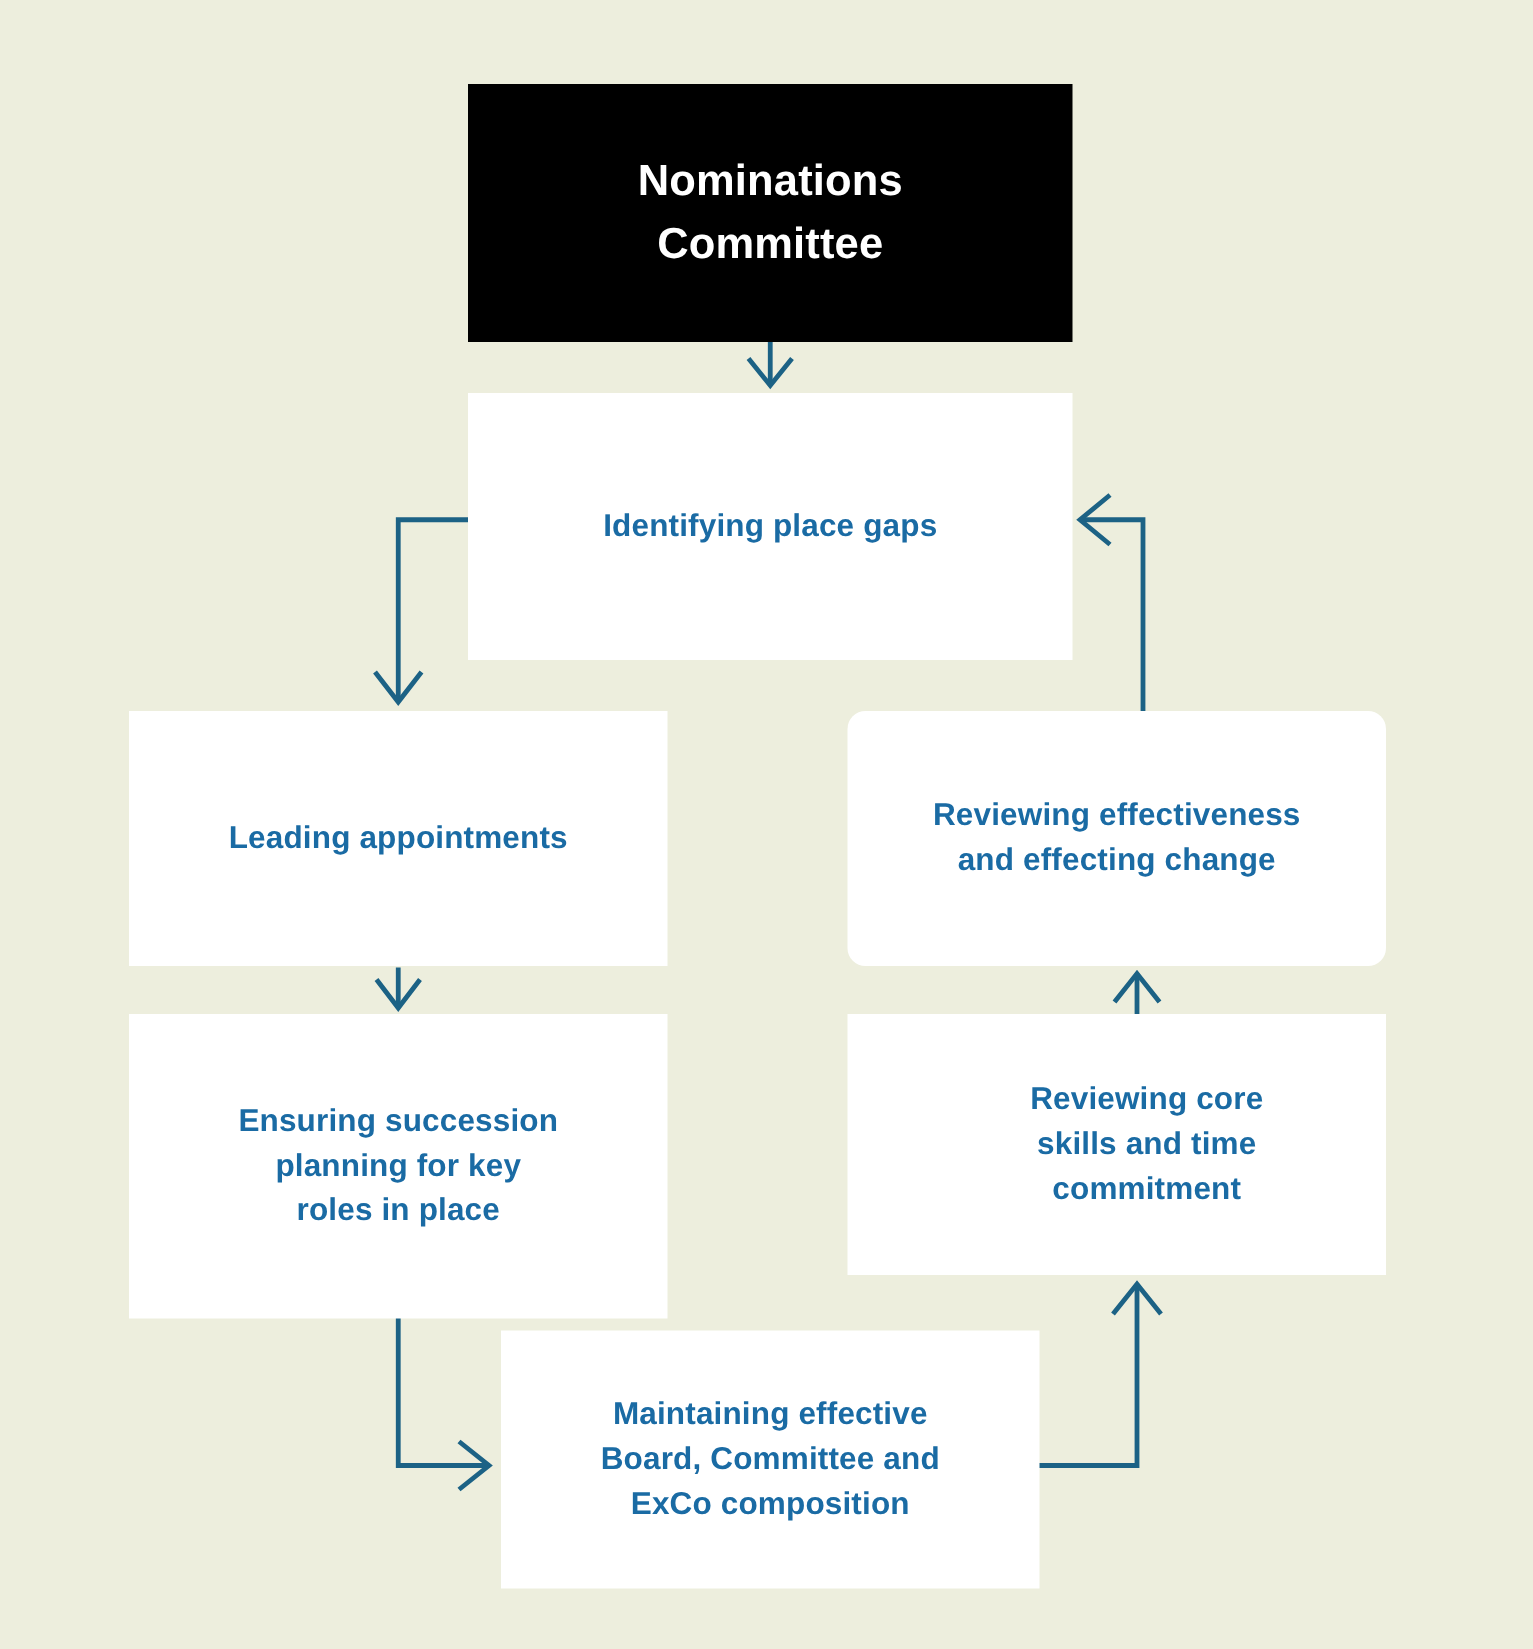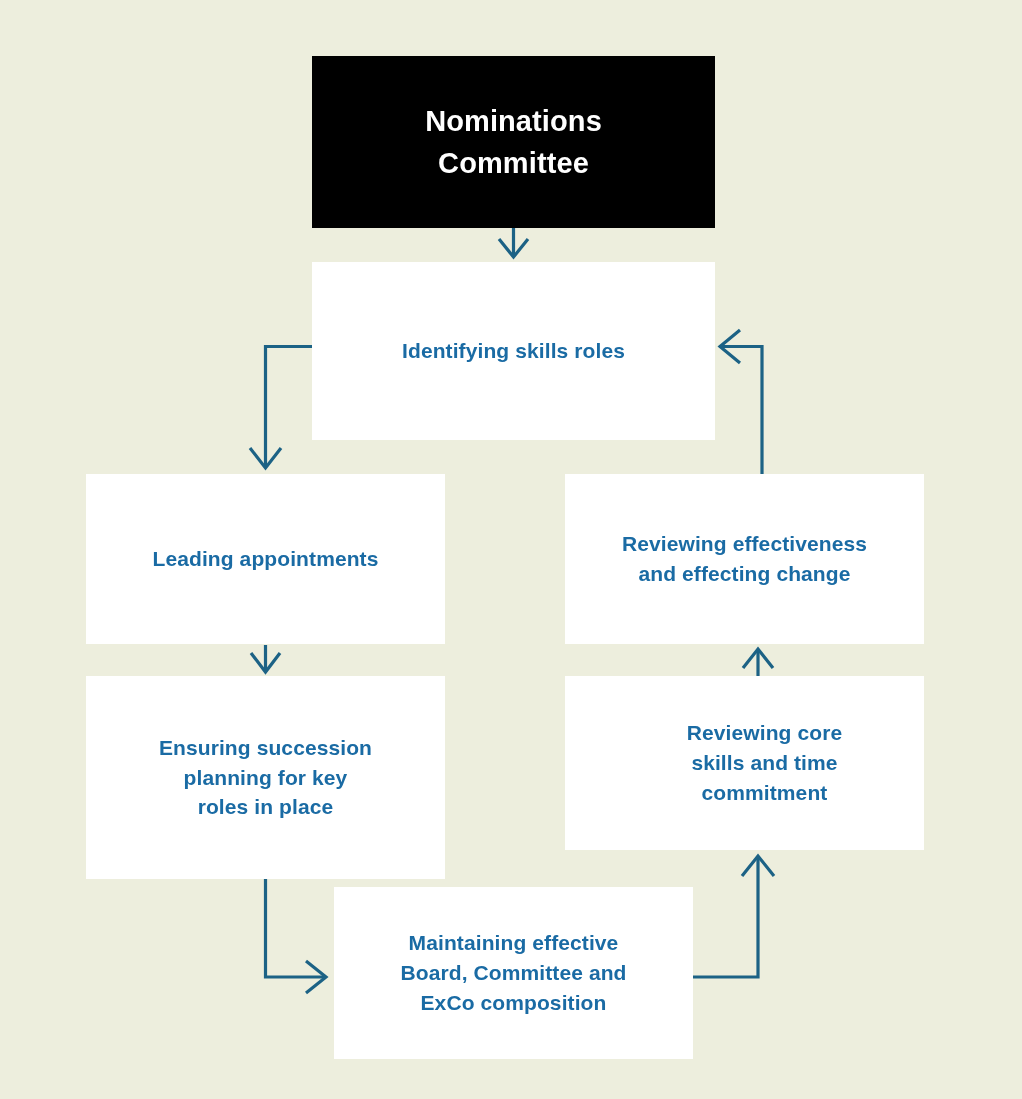--- a/index.html
+++ b/index.html
@@ -79,20 +79,21 @@
     left: 86px;
     top: 676px;
     width: 359px;
     height: 203px;
   }
   #node-reviewing-effectiveness {
     left: 565px;
     top: 474px;
     width: 359px;
     height: 170px;
+    border-radius: 12px;
   }
   #node-reviewing-core-skills {
     left: 565px;
     top: 676px;
     width: 359px;
     height: 174px;
     padding-left: 40px;
   }
   #node-board-composition {
     left: 334px;
@@ -146,21 +147,21 @@
 
     </g>
   </svg>
 
   <div class="node" id="node-root">
     <span class="node-label">Nominations
 Committee</span>
   </div>
 
   <div class="node node-step" id="node-skills-gaps">
-    <span class="node-label">Identifying skills roles</span>
+    <span class="node-label">Identifying place gaps</span>
   </div>
 
   <div class="node node-step" id="node-leading-appointments">
     <span class="node-label">Leading appointments</span>
   </div>
 
   <div class="node node-step" id="node-succession-planning">
     <span class="node-label">Ensuring succession
 planning for key
 roles in place</span>

